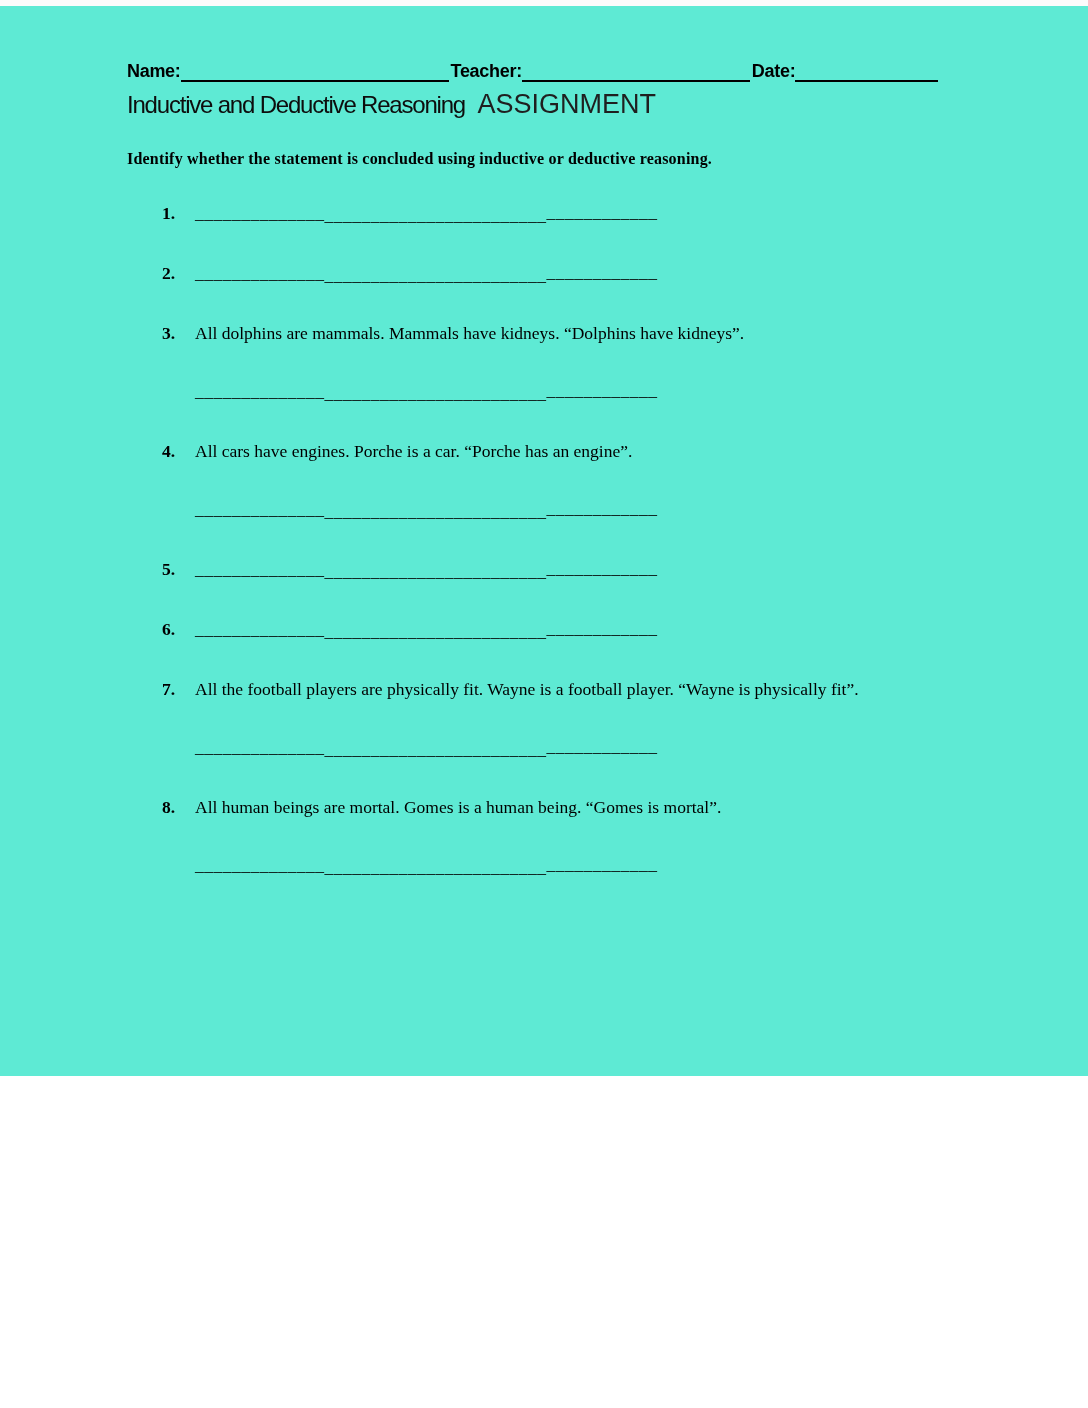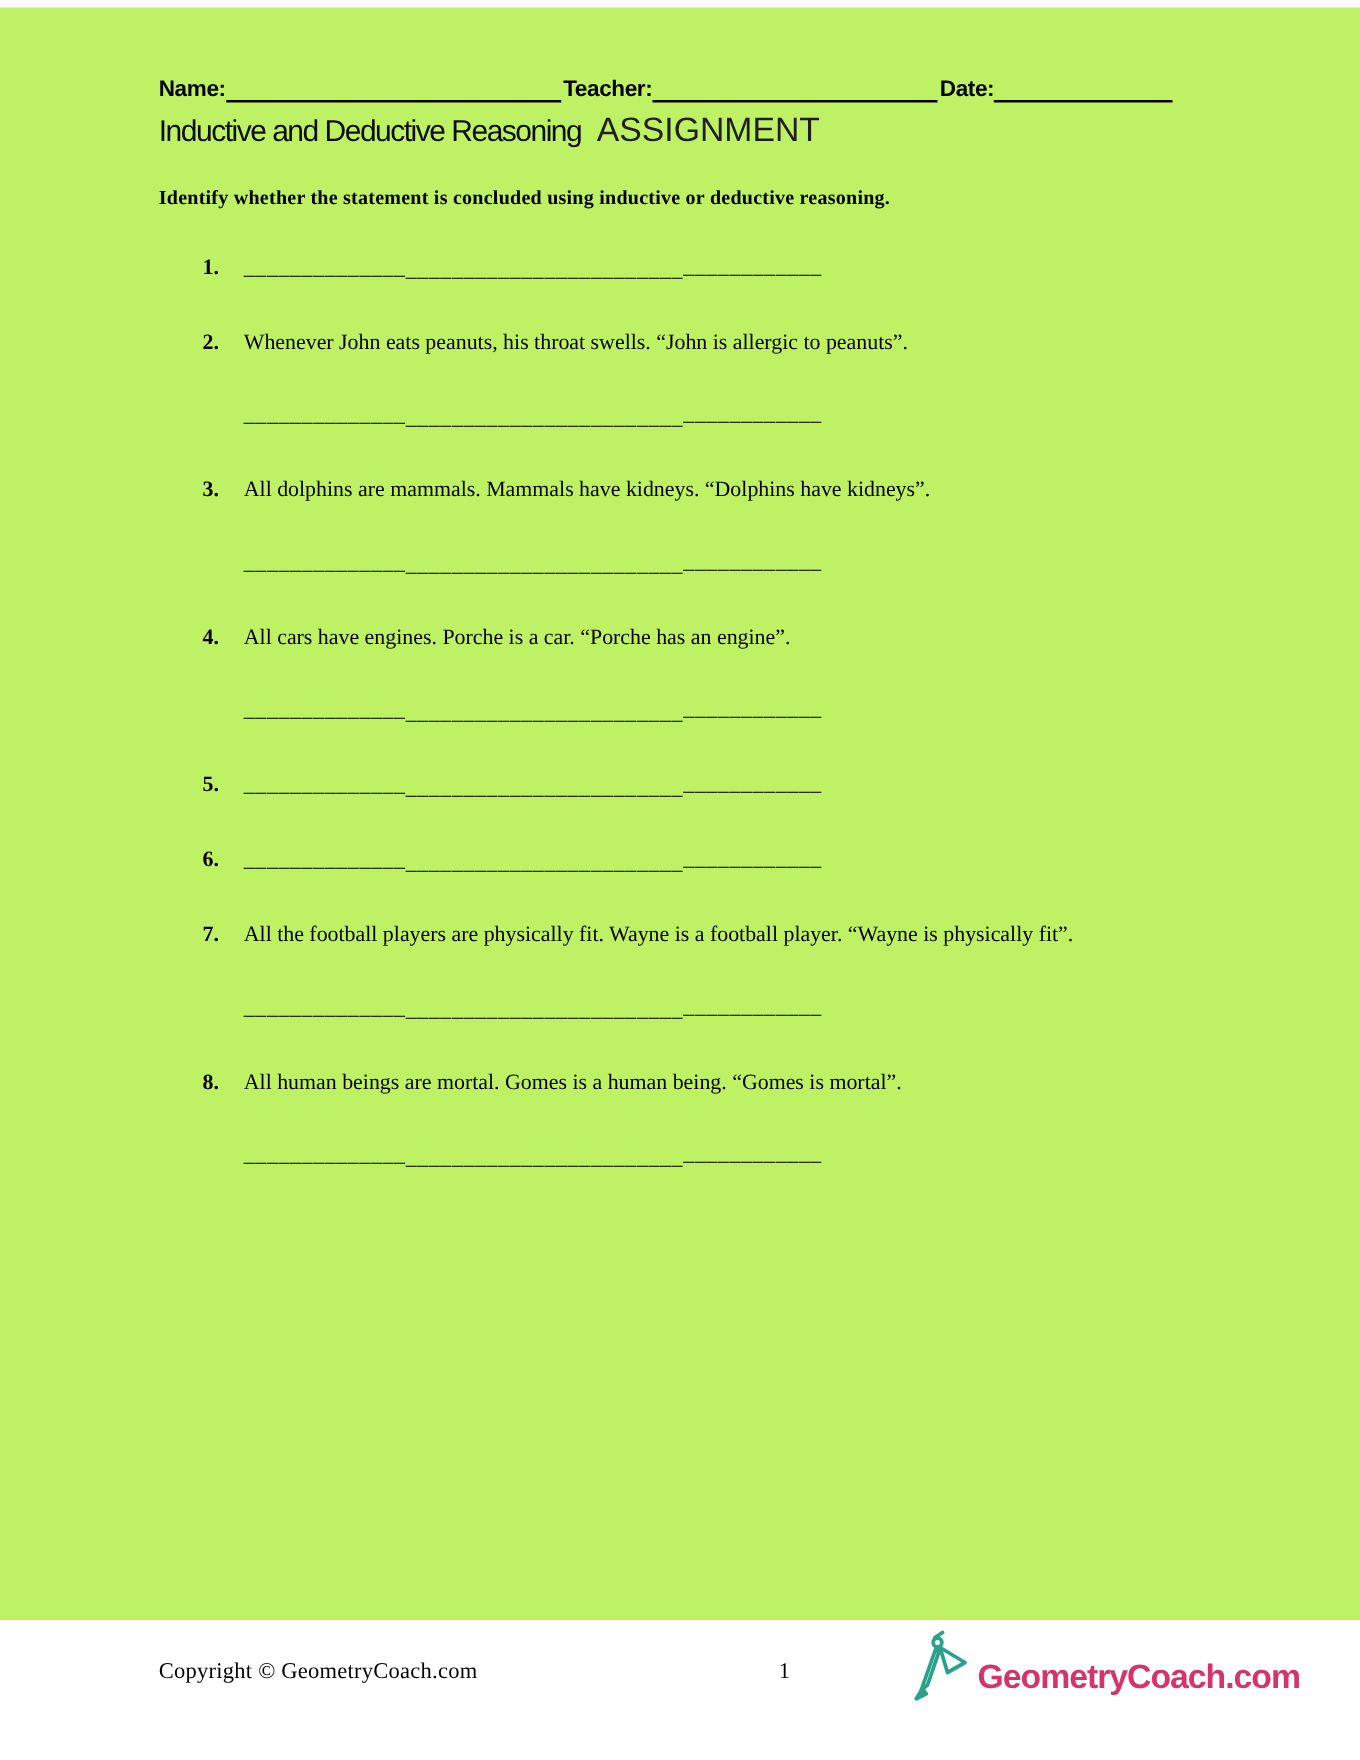--- a/index.html
+++ b/index.html
@@ -5,22 +5,22 @@
   * { margin: 0; padding: 0; box-sizing: border-box; }
   html, body {
     width: 1088px; height: 1408px;
     background: #ffffff;
     font-family: "Liberation Serif", serif;
     color: #000000;
     overflow: hidden;
   }
   .page {
     position: relative;
-    width: 1088px; height: 1296px;
-    background: #bef264;
+    width: 1088px; height: 1076px;
+    background: #5eead4;
     border-top: 6px solid #fbfbfb;
   }
   .content {
     padding: 54px 143px 0 127px;
   }
 
   
   .header-line {
     display: flex;
     align-items: flex-end;
@@ -155,21 +155,20 @@
 
     <div class="questions">
 
       <div class="question">
         <span class="qnum">1.</span>
         <div class="blank"><span class="seg1">______________</span><span class="seg2">________________________</span><span class="seg3">____________</span></div>
       </div>
 
       <div class="question">
         <span class="qnum">2.</span>
-        <span class="qtext">Whenever John eats peanuts, his throat swells. “John is allergic to peanuts”.</span>
         <div class="blank"><span class="seg1">______________</span><span class="seg2">________________________</span><span class="seg3">____________</span></div>
       </div>
 
       <div class="question">
         <span class="qnum">3.</span>
         <span class="qtext">All dolphins are mammals. Mammals have kidneys. “Dolphins have kidneys”.</span>
         <div class="blank"><span class="seg1">______________</span><span class="seg2">________________________</span><span class="seg3">____________</span></div>
       </div>
 
       <div class="question">
@@ -196,30 +195,13 @@
 
       <div class="question">
         <span class="qnum">8.</span>
         <span class="qtext">All human beings are mortal. Gomes is a human being. “Gomes is mortal”.</span>
         <div class="blank"><span class="seg1">______________</span><span class="seg2">________________________</span><span class="seg3">____________</span></div>
       </div>
 
     </div>
   </div>
 
-  <div class="footer">
-    <span class="copyright">Copyright  © GeometryCoach.com</span>
-    <span class="pagenum">1</span>
-    <div class="logo">
-      <svg class="logo-icon" viewBox="0 0 52 60" xmlns="http://www.w3.org/2000/svg">
-
-        <g fill="none" stroke="#2aa28b" stroke-width="3" stroke-linejoin="round" stroke-linecap="round">
-          <circle cx="22" cy="10" r="3.5" fill="#ffffff"></circle>
-          <path d="M21 14 L9 48 L14 44 L23 18 Z" fill="#ffffff"></path>
-          <path d="M24 14 L44 26 L30 34 Z" fill="#ffffff"></path>
-          <path d="M10 47 L5 55 L13 51 Z" fill="#2aa28b"></path>
-          <path d="M20 6 L26 2"></path>
-        </g>
-      </svg>
-      <span class="logo-text" style="color: rgb(214, 51, 108);">GeometryCoach.com</span>
-    </div>
-  </div>
 </div>
 
 </body></html>

